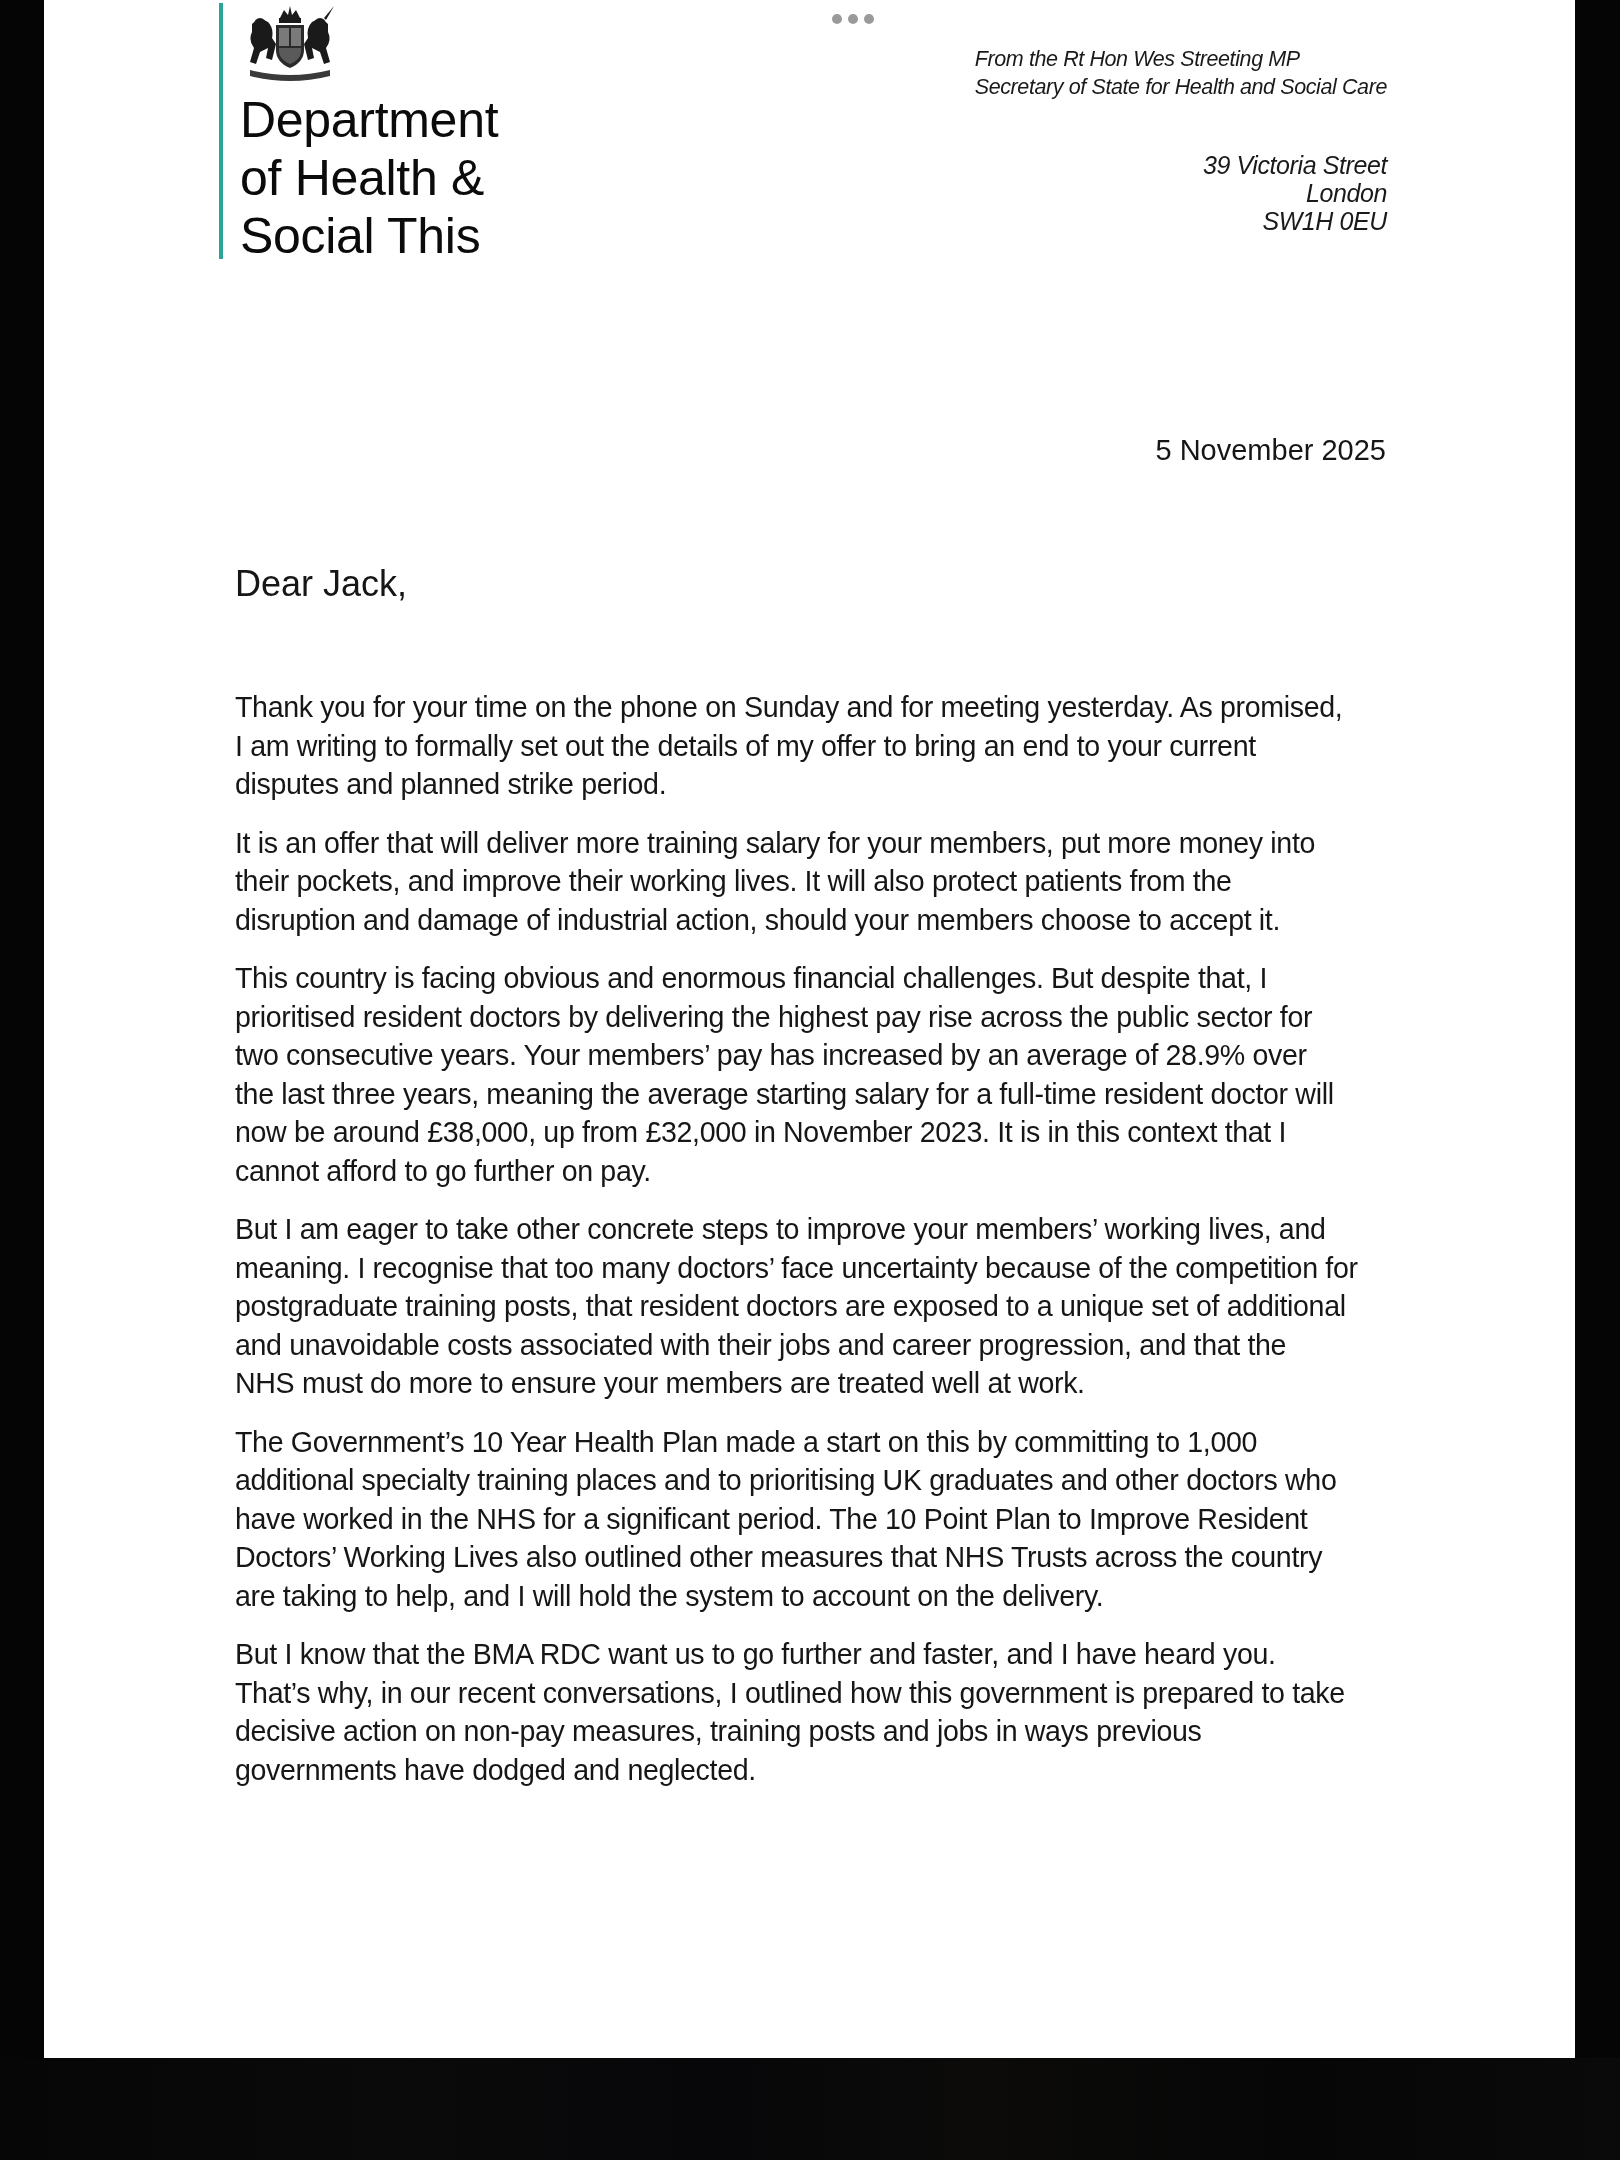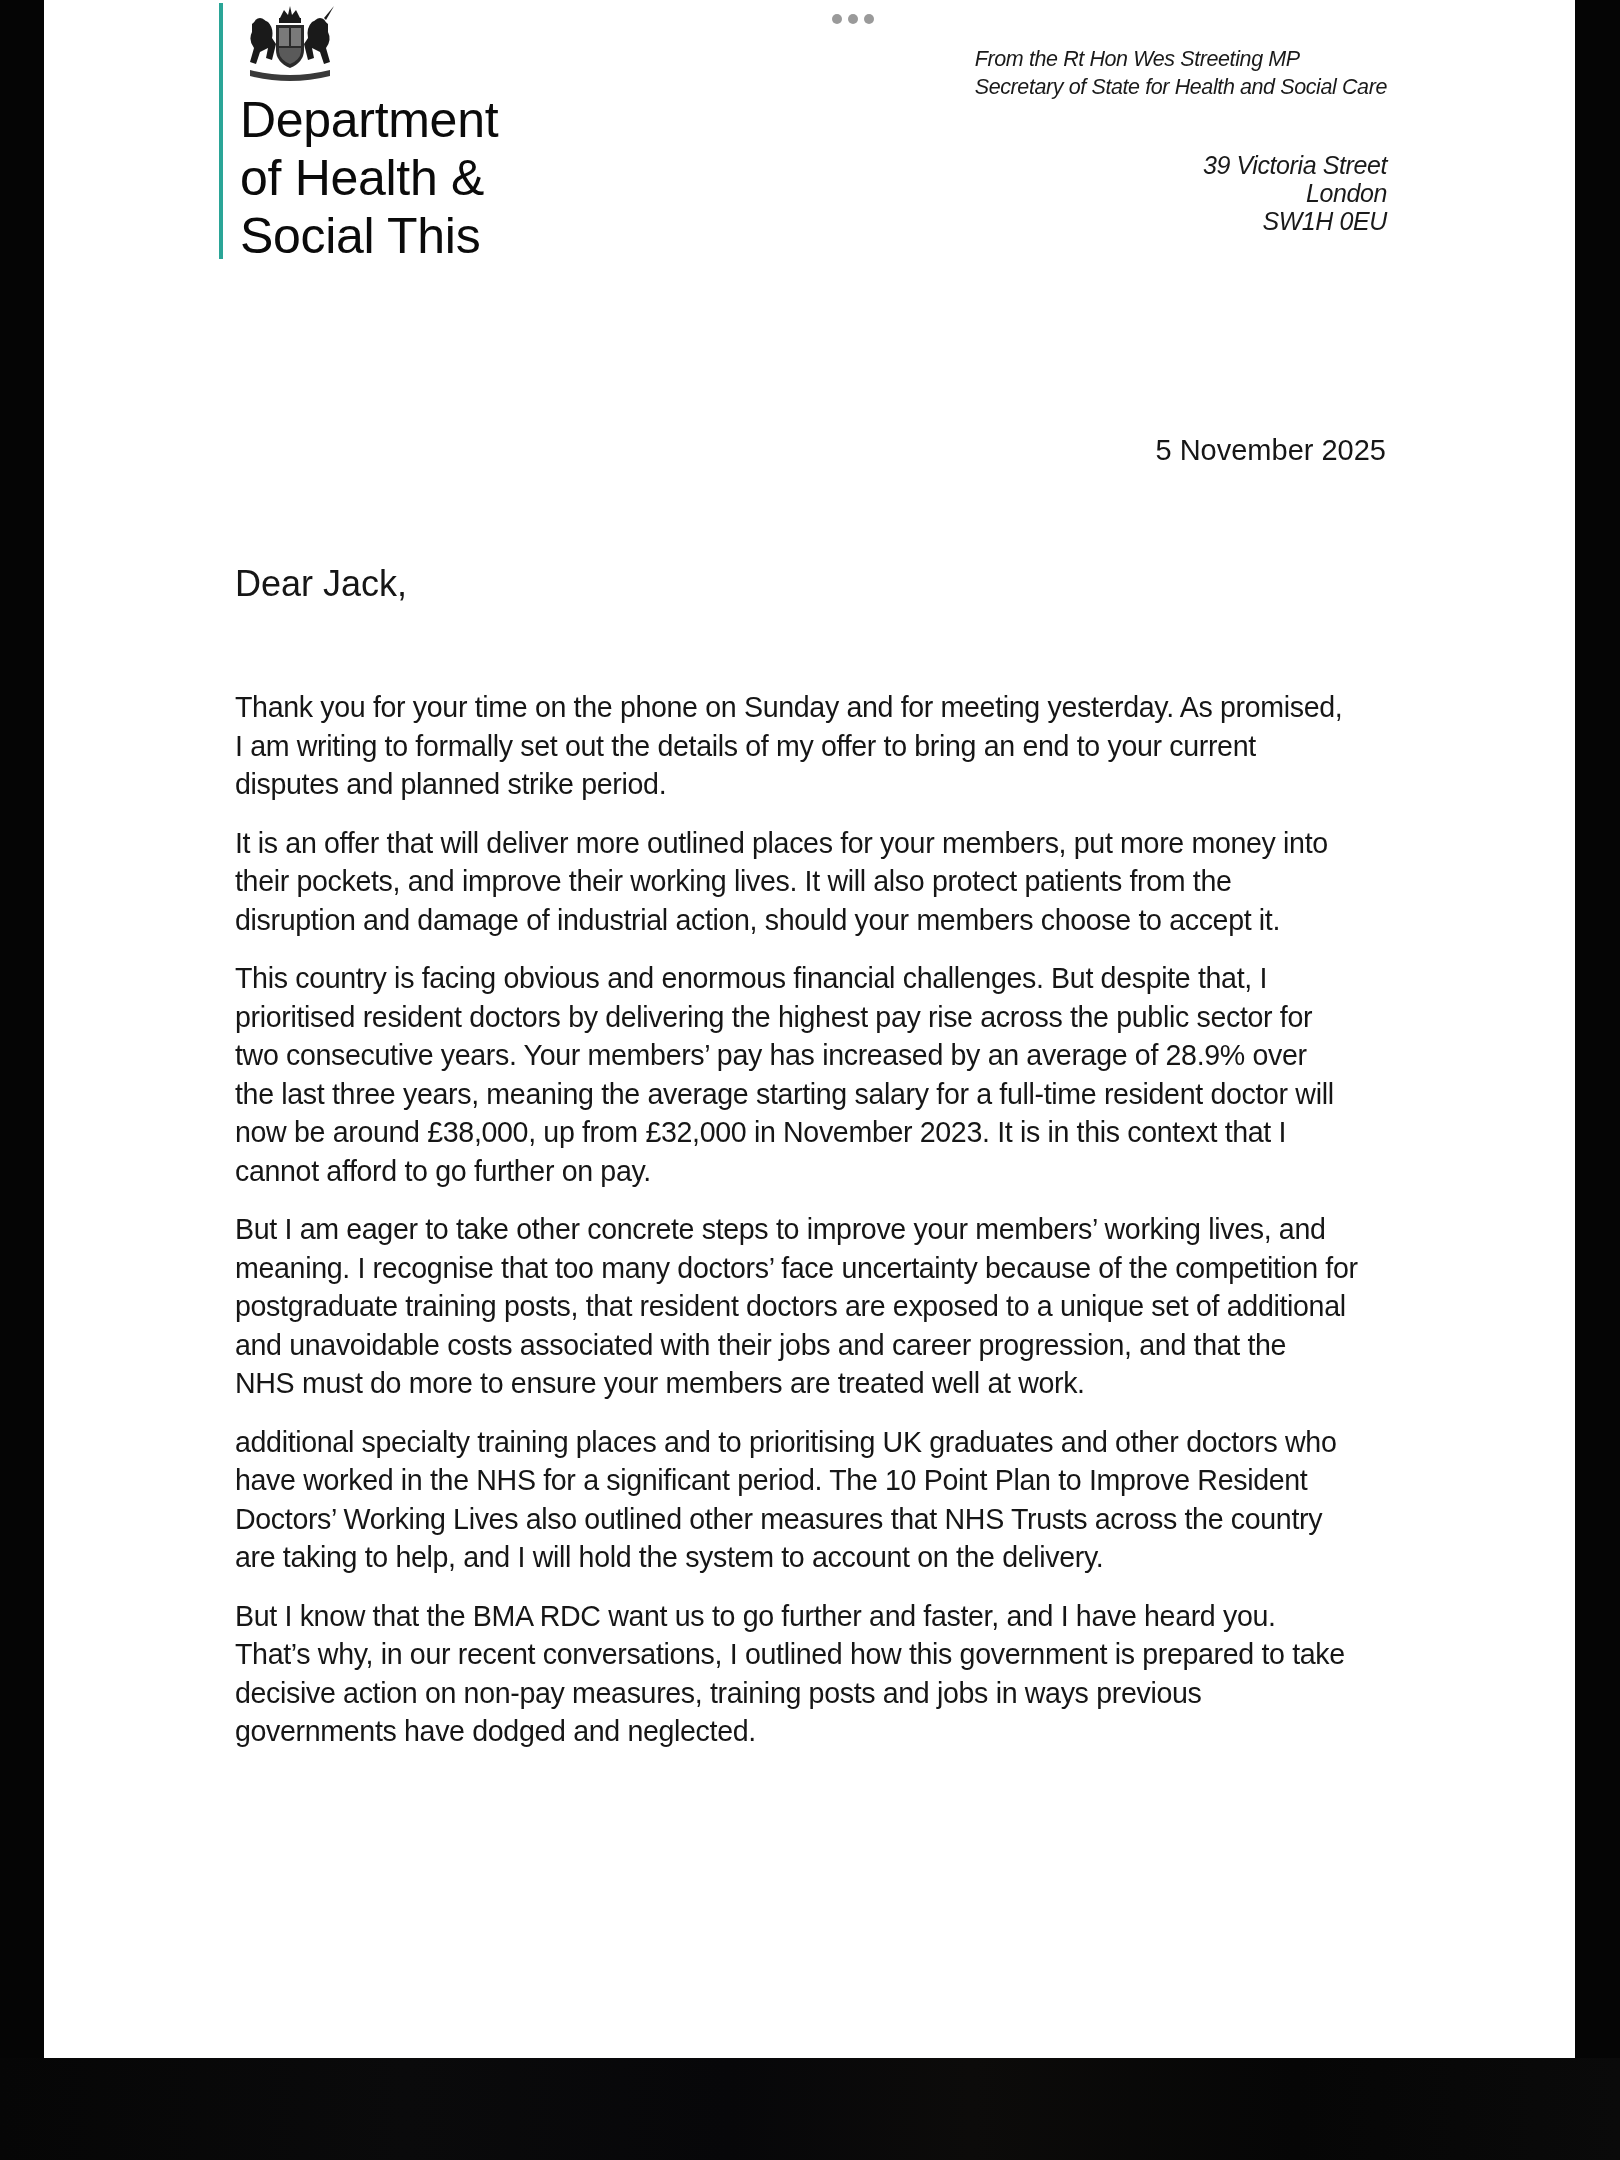--- a/index.html
+++ b/index.html
@@ -166,40 +166,41 @@
 
   <div class="salutation">Dear Jack,</div>
 
   <div class="body">
     <p>
       <span>Thank you for your time on the phone on Sunday and for meeting yesterday. As promised,</span>
       <span>I am writing to formally set out the details of my offer to bring an end to your current</span>
       <span>disputes and planned strike period.</span>
     </p>
     <p>
-      <span>It is an offer that will deliver more outlined places for your members, put more money into</span>
+      <span>It is an offer that will deliver more training salary for your members, put more money into</span>
       <span>their pockets, and improve their working lives. It will also protect patients from the</span>
       <span>disruption and damage of industrial action, should your members choose to accept it.</span>
     </p>
     <p>
       <span>This country is facing obvious and enormous financial challenges. But despite that, I</span>
       <span>prioritised resident doctors by delivering the highest pay rise across the public sector for</span>
       <span>two consecutive years. Your members’ pay has increased by an average of 28.9% over</span>
       <span>the last three years, meaning the average starting salary for a full-time resident doctor will</span>
       <span>now be around £38,000, up from £32,000 in November 2023. It is in this context that I</span>
       <span>cannot afford to go further on pay.</span>
     </p>
     <p>
       <span>But I am eager to take other concrete steps to improve your members’ working lives, and</span>
       <span>meaning. I recognise that too many doctors’ face uncertainty because of the competition for</span>
       <span>postgraduate training posts, that resident doctors are exposed to a unique set of additional</span>
       <span>and unavoidable costs associated with their jobs and career progression, and that the</span>
       <span>NHS must do more to ensure your members are treated well at work.</span>
     </p>
     <p>
+      <span>The Government’s 10 Year Health Plan made a start on this by committing to 1,000</span>
       <span>additional specialty training places and to prioritising UK graduates and other doctors who</span>
       <span>have worked in the NHS for a significant period. The 10 Point Plan to Improve Resident</span>
       <span>Doctors’ Working Lives also outlined other measures that NHS Trusts across the country</span>
       <span>are taking to help, and I will hold the system to account on the delivery.</span>
     </p>
     <p>
       <span>But I know that the BMA RDC want us to go further and faster, and I have heard you.</span>
       <span>That’s why, in our recent conversations, I outlined how this government is prepared to take</span>
       <span>decisive action on non-pay measures, training posts and jobs in ways previous</span>
       <span>governments have dodged and neglected.</span>

